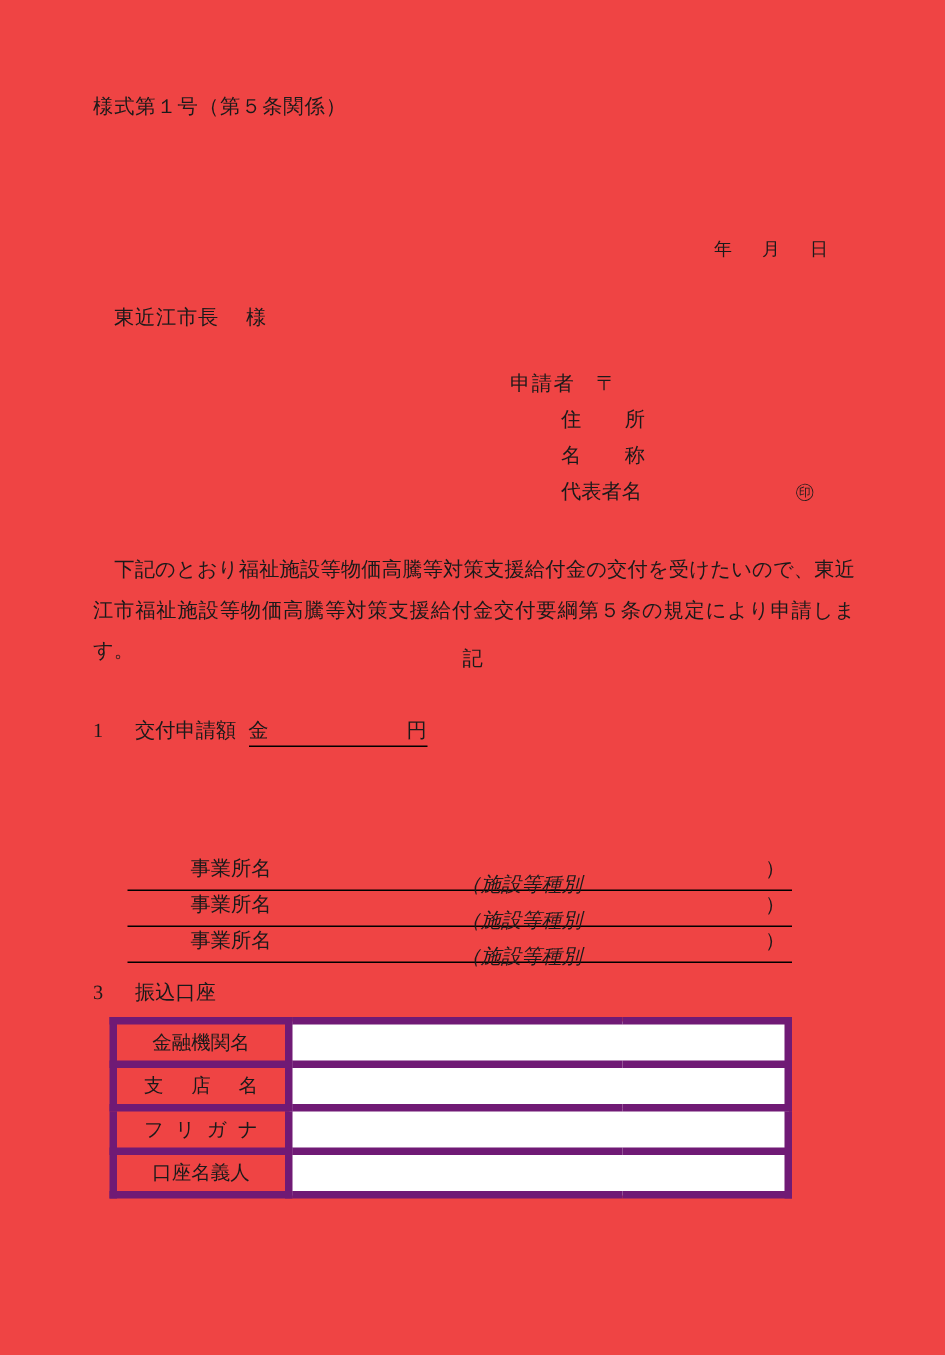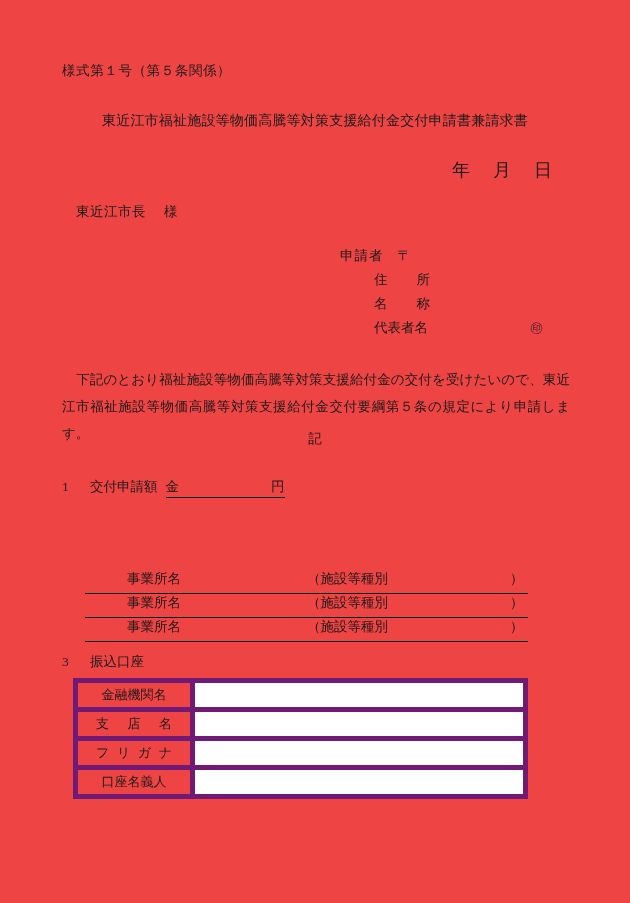--- a/index.html
+++ b/index.html
@@ -37,21 +37,21 @@
     letter-spacing: 0.2px;
     white-space: nowrap;
   }
   .date-line {
     left: 0;
     top: 158px;
     width: 630px;
     text-align: right;
     padding-right: 78px;
     box-sizing: border-box;
-    font-size: 18px;
+    font-size: 12px;
   }
   .date-line span { display: inline-block; }
   .date-gap { width: 14px; }
 
   .addressee {
     left: 76px;
     top: 203px;
     font-size: 13.5px;
     letter-spacing: 0.5px;
   }
@@ -123,21 +123,21 @@
     top: 570px;
     width: 443px;
   }
   .office-row {
     position: relative;
     height: 23px;
     border-bottom: 1px solid #000;
     font-size: 13.5px;
   }
   .office-row .oname { position: absolute; left: 0; top: 0; margin-left: 42px; }
-  .office-row .otype { position: absolute; left: 222px; top: 0; }
+  .office-row .otype { position: absolute; left: 222px; top: 11px; font-style: italic; }
   .office-row .paren-close { position: absolute; left: 425px; top: 0; }
 
   .item3 { left: 62px; top: 653px; }
 
   
   .bank-table {
     position: absolute;
     left: 73px;
     top: 678px;
     width: 455px;
@@ -169,21 +169,20 @@
   }
   .bank-table tr.soft-top td { border-top-color: #bdbdbd; }
 </style>
 </head>
 <body>
 
 <div id="page">
 
   <div class="abs form-no">様式第１号（第５条関係）</div>
 
-  <div class="abs doc-title">東近江市福祉施設等物価高騰等対策支援給付金交付申請書兼請求書</div>
 
   <div class="abs date-line">
     <span>年</span>
     <span class="date-gap"></span>
     <span>月</span>
     <span class="date-gap"></span>
     <span>日</span>
   </div>
 
   <div class="abs addressee">

